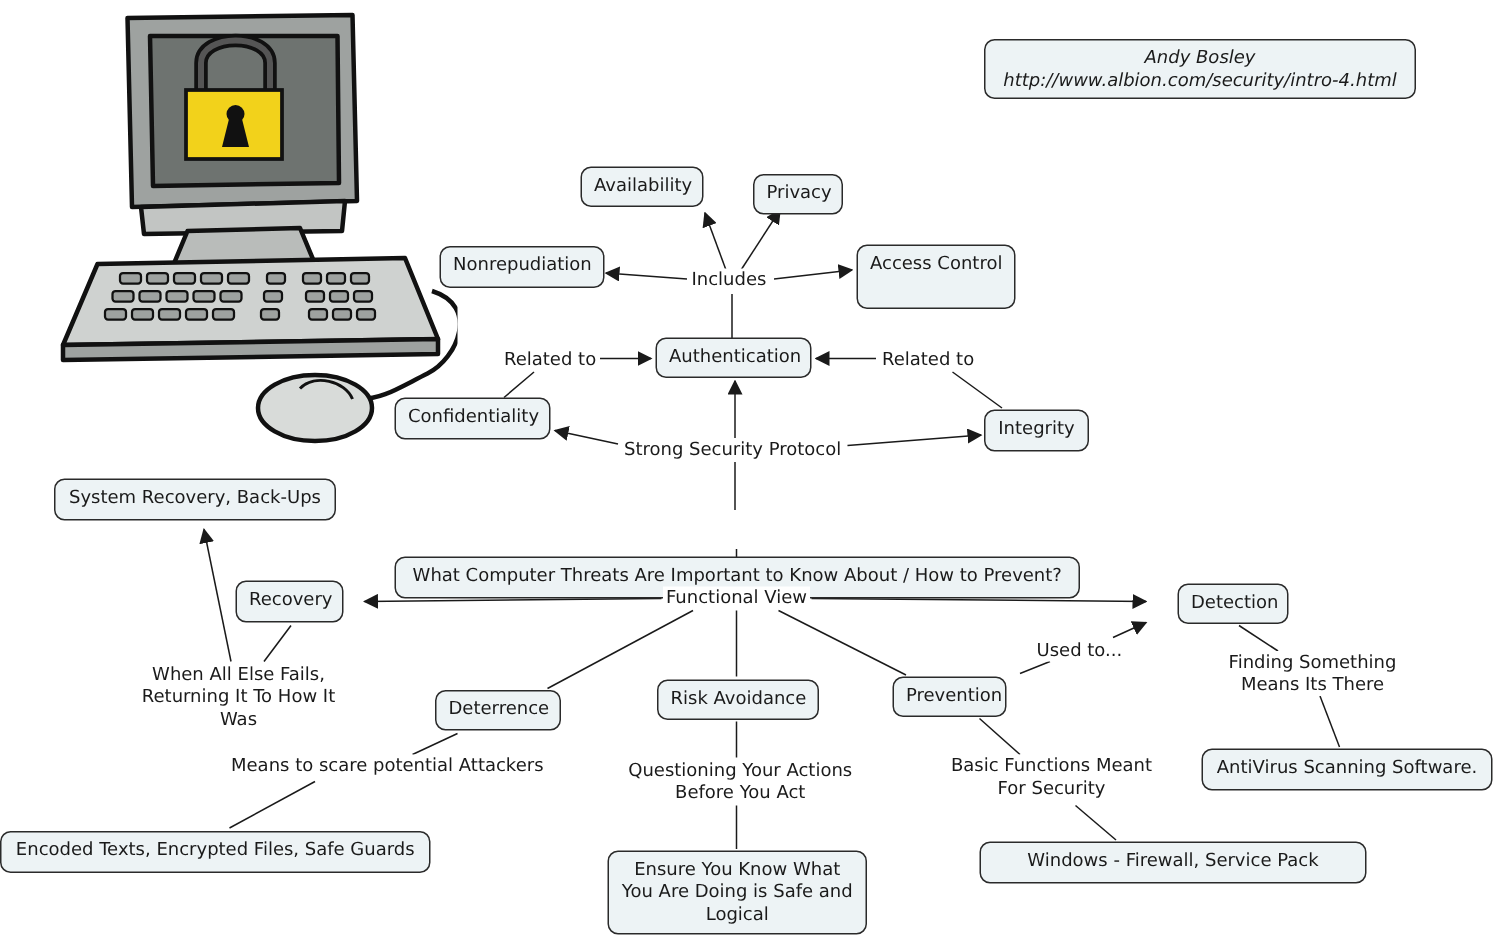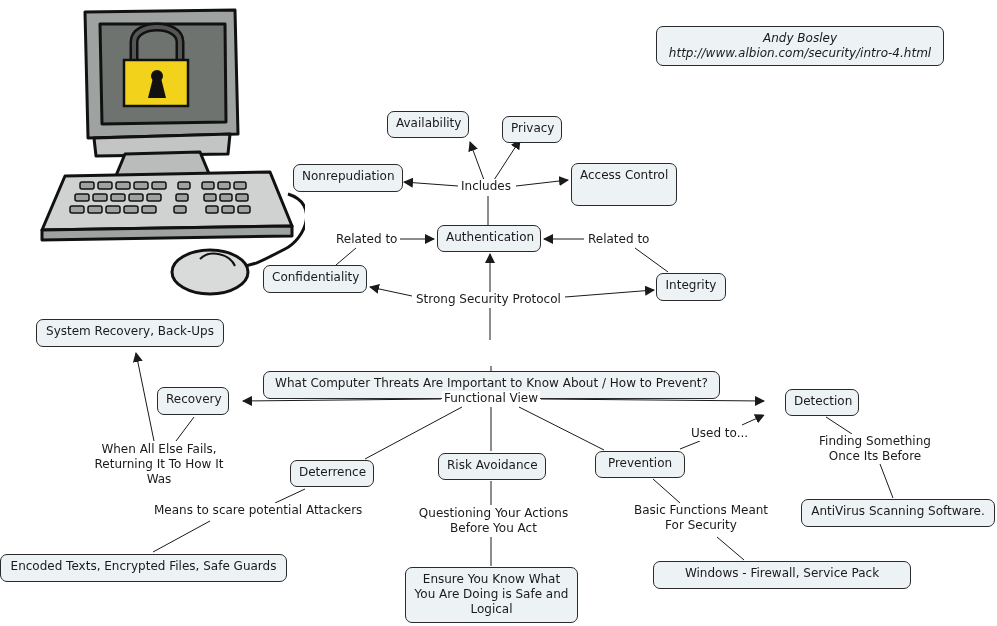--- a/index.html
+++ b/index.html
@@ -133,29 +133,29 @@
 <div class="node" style="left:571px;top:163px;width:106px;height:43px;">Access Control</div>
 <div class="node" style="left:437px;top:225px;width:104px;height:27px;">Authentication</div>
 <div class="node" style="left:263px;top:265px;width:104px;height:28px;">Confidentiality</div>
 <div class="node" style="left:656px;top:273px;width:70px;height:28px;">Integrity</div>
 <div class="node" style="left:263px;top:339px;width:457px;height:28px;margin-top:32px;">What Computer Threats Are Important to Know About / How to Prevent?</div>
 <div class="node" style="left:36px;top:319px;width:188px;height:28px;">System Recovery, Back-Ups</div>
 <div class="node" style="left:157px;top:387px;width:72px;height:28px;">Recovery</div>
 <div class="node" style="left:766px;top:389px;width:74px;height:27px;margin-left:19px;">Detection</div>
 <div class="node" style="left:290px;top:460px;width:84px;height:27px;">Deterrence</div>
 <div class="node" style="left:438px;top:453px;width:108px;height:27px;">Risk Avoidance</div>
-<div class="node" style="left:595px;top:451px;width:90px;height:27px;">Prevention</div>
+<div class="node" style="left:595px;top:451px;width:76px;height:27px;">Prevention</div>
 <div class="node" style="left:801px;top:499px;width:194px;height:28px;">AntiVirus Scanning Software.</div>
 <div class="node" style="left:0px;top:554px;width:287px;height:28px;">Encoded Texts, Encrypted Files, Safe Guards</div>
 <div class="node" style="left:653px;top:561px;width:258px;height:28px;">Windows - Firewall, Service Pack</div>
 <div class="node multi" style="left:405px;top:567px;width:173px;height:56px;padding:4px 6px;line-height:15px;">Ensure You Know What You Are Doing is Safe and Logical</div>
 
 <div class="lbl" style="left:459px;top:179px;">Includes</div>
 <div class="lbl" style="left:334px;top:232px;">Related to</div>
 <div class="lbl" style="left:586px;top:232px;">Related to</div>
 <div class="lbl" style="left:414px;top:292px;">Strong Security Protocol</div>
 <div class="lbl" style="left:442px;top:391px;">Functional View</div>
 <div class="lbl multi" style="left:92px;top:442px;width:130px;">When All Else Fails, Returning It To How It Was</div>
 <div class="lbl" style="left:689px;top:426px;">Used to...</div>
-<div class="lbl multi" style="left:812px;top:434px;width:122px;">Finding Something Once Its Before</div>
+<div class="lbl multi" style="left:812px;top:434px;width:122px;">Finding Something Means Its There</div>
 <div class="lbl" style="left:152px;top:503px;">Means to scare potential Attackers</div>
 <div class="lbl multi" style="left:410px;top:506px;width:163px;">Questioning Your Actions Before You Act</div>
 <div class="lbl multi" style="left:628px;top:503px;width:142px;">Basic Functions Meant For Security</div>
 
 </body></html>

